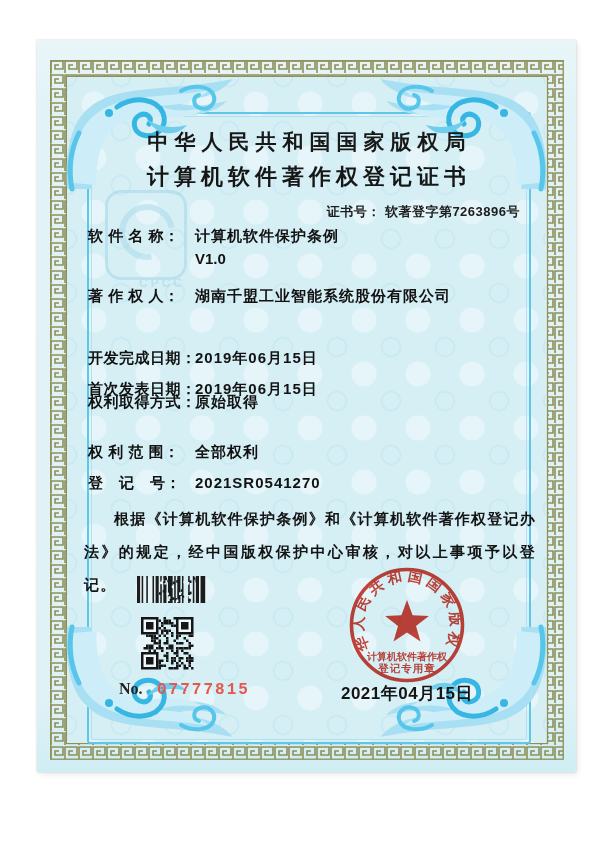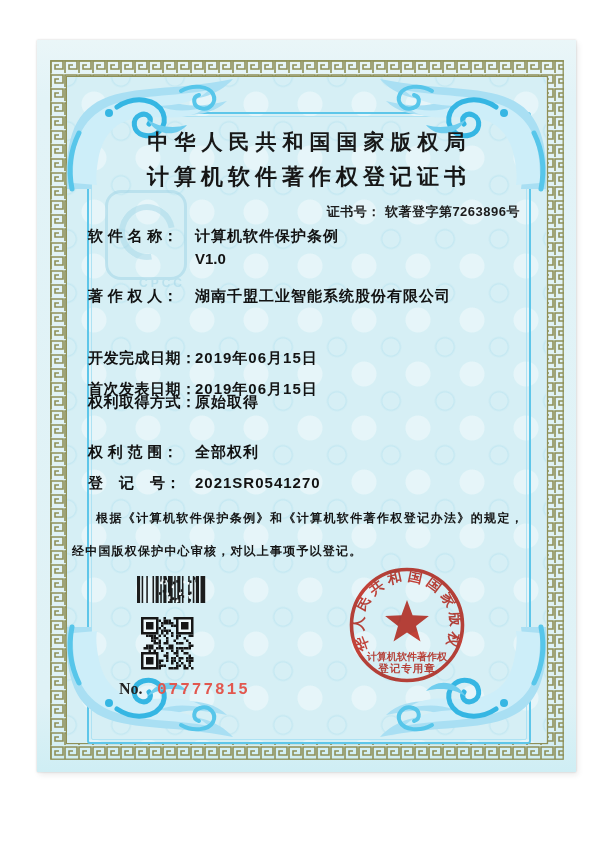--- a/index.html
+++ b/index.html
@@ -57,26 +57,26 @@
   }
   .watermark .wm-c{
     position:absolute;left:18px;top:14px;width:44px;height:44px;border:6px solid #a6d8e8;border-radius:50%;
     border-right-color:transparent;transform:rotate(35deg);
   }
   .watermark .wm-text{
     position:absolute;left:0;top:86px;width:84px;text-align:right;color:#9fd4e6;
     font-size:12px;font-weight:700;letter-spacing:3px;
   }
   .field-row{position:absolute;left:51px;font-size:15px;font-weight:700;color:#121212;white-space:nowrap;}
-  .field-row .lbl{display:inline-block;width:97px;letter-spacing:.5px;font-family:Liberation Serif, serif;}
+  .field-row .lbl{display:inline-block;width:97px;letter-spacing:.5px;}
   .field-row .val{position:absolute;left:107px;letter-spacing:1px;}
   .val-line2{position:absolute;left:158px;font-size:15px;font-weight:700;color:#121212;}
   .statement{
-    position:absolute;left:35px;top:462px;width:452px;
-    font-size:12px;font-weight:600;color:#141414;line-height:33px;
+    position:absolute;left:47px;top:462px;width:452px;
+    font-size:15px;font-weight:600;color:#141414;line-height:33px;
     text-indent:2em;letter-spacing:1.2px;text-align:justify;
   }
   .barcode{position:absolute;left:100px;top:536px;}
   .qrcode{position:absolute;left:104px;top:577px;}
   .serial{position:absolute;left:82px;top:640px;font-size:16px;white-space:nowrap;}
   .serial .no-lbl{font-family:"Liberation Serif","DejaVu Serif",serif;color:#222;font-weight:600;}
   .serial .no-num{
     font-family:"Liberation Mono","DejaVu Sans Mono",monospace;
     color:#e2574e;font-weight:700;letter-spacing:2px;margin-left:10px;margin-top:8px;
   }
@@ -406,13 +406,14 @@
     </defs>
     <circle cx="60" cy="60" r="55.5" fill="none" stroke="#d5382d" stroke-width="3.6"></circle>
     <text font-size="14.5" font-weight="bold" fill="#d5382d" letter-spacing="4.2">
       <textPath href="#sealArc" startOffset="50%" text-anchor="middle">中华人民共和国国家版权局</textPath>
     </text>
     <polygon fill="#d5382d" points="60,35 65.6,50.3 81.9,50.9 69,60.9 73.5,76.6 60,67.5 46.5,76.6 51,60.9 38.1,50.9 54.4,50.3"></polygon>
     <text x="60" y="95" text-anchor="middle" font-size="10" font-weight="bold" fill="#d5382d">计算机软件著作权</text>
     <text x="60" y="107" text-anchor="middle" font-size="10.5" font-weight="bold" fill="#d5382d" letter-spacing="1">登记专用章</text>
   </svg>
 
+  <div class="issue-date">2021年04月15日</div>
 </div>
 
 </body></html>

